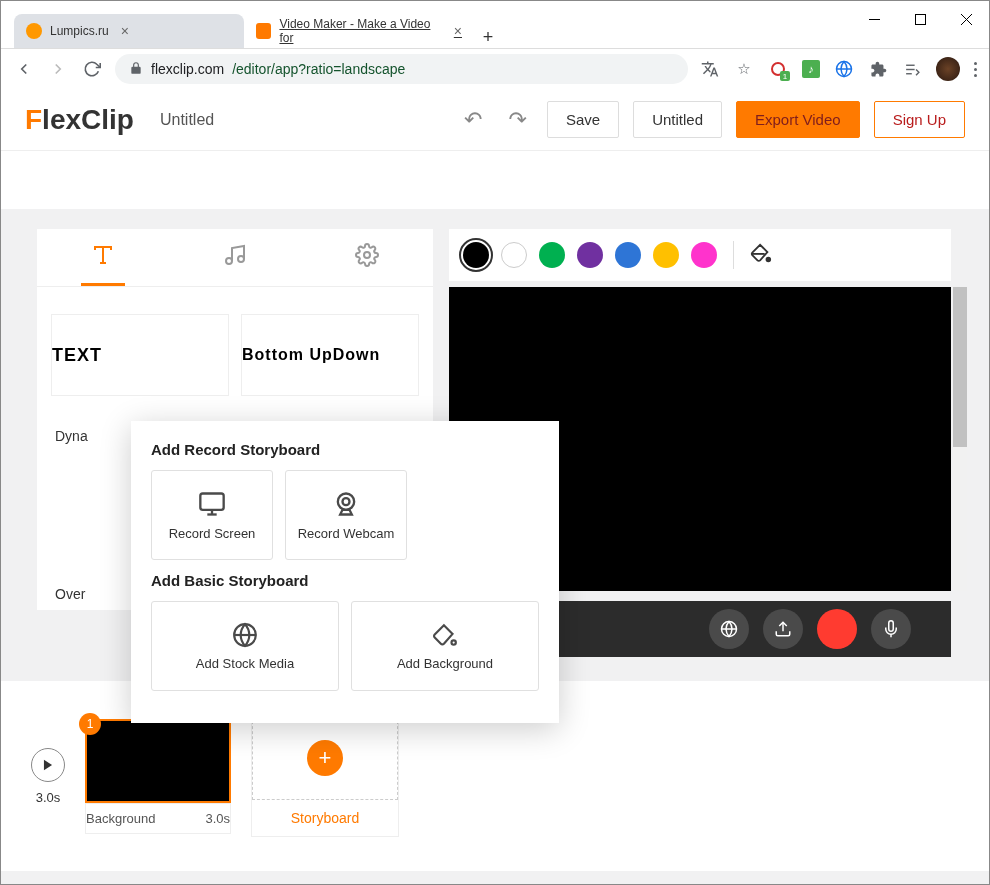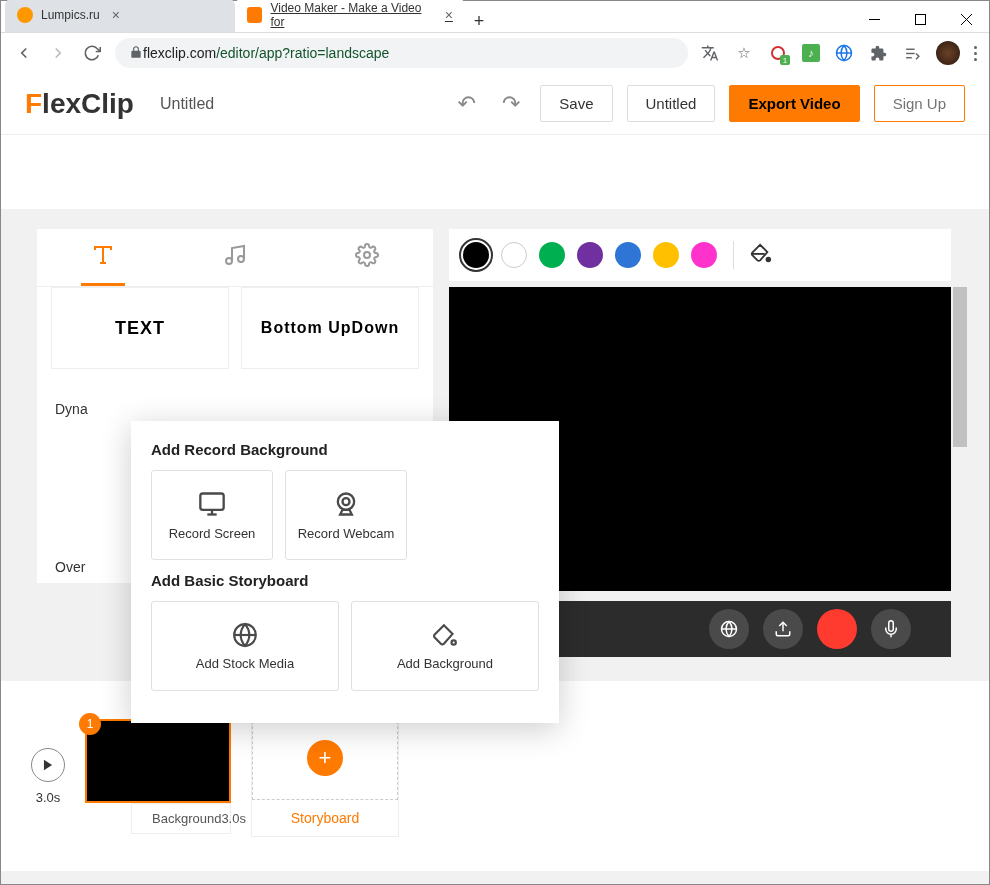--- a/index.html
+++ b/index.html
@@ -1,73 +1,73 @@
 <!DOCTYPE html>
 <html><head>
 <meta charset="utf-8">
 <style>
 * { box-sizing: border-box; margin: 0; padding: 0; font-family: -apple-system, BlinkMacSystemFont, "Segoe UI", Arial, sans-serif; }
 body { background: #fff; width: 990px; height: 885px; overflow: hidden; position: relative; }
 
 
 .window { border: 1px solid #888; width: 990px; height: 885px; background: #fff; position: relative; }
-.titlebar { height: 32px; background: #fff; display: flex; align-items: flex-end; padding: 0 4px; border-bottom: 1px solid #ddd; }
+.titlebar { height: 48px; background: #fff; display: flex; align-items: flex-end; padding: 0 13px; border-bottom: 1px solid #ddd; }
 .win-controls { position: absolute; top: 0; right: 0; display: flex; }
 .win-btn { width: 46px; height: 36px; display: flex; align-items: center; justify-content: center; color: #000; }
 .win-btn svg { width: 11px; height: 11px; }
 
 .tab { height: 34px; display: flex; align-items: center; padding: 0 12px; font-size: 12px; color: #333; gap: 8px; position: relative; }
 .tab.active { background: #fff; border-top-left-radius: 8px; border-top-right-radius: 8px; }
 .tab.inactive { background: #dee1e6; border-top-left-radius: 8px; border-top-right-radius: 8px; margin-bottom: 0; }
 .tab-favicon { width: 16px; height: 16px; border-radius: 50%; background: #ff8a00; display: inline-block; }
 .tab-favicon.lump { background: #ff9800; }
 .tab-close { font-size: 14px; color: #666; margin-left: 4px; }
 .new-tab { width: 28px; display: flex; align-items: center; justify-content: center; color: #333; font-size: 18px; }
 
 .toolbar { height: 40px; display: flex; align-items: center; padding: 0 12px; gap: 12px; }
 .nav-btn { width: 22px; height: 22px; display: flex; align-items: center; justify-content: center; color: #5f6368; }
 .nav-btn.disabled { color: #bbb; }
-.address { flex: 1; display: flex; align-items: center; height: 30px; background: #f1f3f4; border-radius: 15px; padding: 0 14px; font-size: 14px; color: #202124; }
+.address { flex: 1; display: flex; align-items: center; height: 30px; background: #f1f3f4; border-radius: 15px; padding: 0 14px; gap: 8px; font-size: 14px; color: #202124; }
 .lock-icon { color: #5f6368; }
 .url-text { color: #14532d; }
 .url-path { color: #202124; }
 .right-icons { display: flex; gap: 14px; align-items: center; }
 .ext-icon { width: 20px; height: 20px; display: flex; align-items: center; justify-content: center; font-size: 15px; }
 .avatar { width: 24px; height: 24px; border-radius: 50%; background: radial-gradient(circle, #6b4226, #2a1810); }
 .menu-dots { display:flex; flex-direction:column; gap:3px; }
 .menu-dots span { width:3px; height:3px; background:#5f6368; border-radius:50%; }
 
 .bookmarks { height: 32px; display: flex; align-items: center; padding: 0 14px; gap: 8px; font-size: 13px; color: #3c4043; border-bottom: 1px solid #e0e0e0; }
 .bm-icon { width: 16px; height: 16px; background: #ffd54f; border-radius: 2px; }
 
 
 .app-header { height: 62px; display: flex; align-items: center; padding: 0 24px; gap: 14px; border-bottom: 1px solid #eee; }
 .logo { font-size: 28px; font-weight: 700; }
 .logo-f { color: #ff7a00; }
 .logo-rest { color: #333; }
 .project-name { color: #555; font-size: 16px; margin-left: 12px; }
 .spacer { flex: 1; }
 .hdr-btn { padding: 9px 18px; border: 1px solid #ddd; background: #fff; font-size: 15px; color: #333; border-radius: 2px; cursor: pointer; }
-.hdr-btn.export { background: #ff7a00; color: #000000; border-color: #ff7a00; font-weight: 700; }
-.hdr-btn.signup { color: #737373; border-color: #ff7a00; }
+.hdr-btn.export { background: #ff7a00; color: #7f1d1d; border-color: #ff7a00; font-weight: 400; }
+.hdr-btn.signup { color: #b91c1c; border-color: #ff7a00; }
 .undo-redo { color: #888; font-size: 22px; padding: 6px; }
 
 .workspace { position: absolute; top: 208px; bottom: 0; left: 0; right: 0; background: #f1f1f2; }
 
 
 .left-panel { position: absolute; top: 20px; left: 36px; width: 396px; background: #fff; }
 .panel-tabs { height: 58px; display: flex; align-items: center; justify-content: space-around; border-bottom: 1px solid #eee; }
 .ptab { width: 80px; text-align: center; padding: 12px 0; font-size: 22px; color: #999; position: relative; }
 .ptab.active { color: #ff7a00; }
 .ptab.active::after { content: ""; position: absolute; bottom: -1px; left: 18px; right: 18px; height: 3px; background: #ff7a00; }
 
 .section-row { display: flex; align-items: center; justify-content: space-between; padding: 14px 18px; font-size: 14px; color: #333; }
 .all-link { color: #333; font-size: 14px; font-weight: 600; display: flex; align-items: center; gap: 2px; }
 .text-cards { display: flex; gap: 12px; padding: 0 14px 18px; }
-.text-card { flex: 1; height: 82px; border: 1px solid #eee; display: flex; align-items: center; justify-content: center; font-weight: 800; font-size: 18px; letter-spacing: 1px; text-align: center; }
+.text-card { flex: 1; height: 82px; border: 1px solid #eee; display: flex; align-items: center; font-weight: 800; font-size: 18px; letter-spacing: 1px; text-align: center; margin-top: 27px; }
 .text-card.small { font-size: 16px; line-height: 1.2; }
 
 .sec-label { padding: 14px 18px 8px; font-size: 14px; color: #333; }
 
 
 .color-toolbar { position: absolute; top: 20px; left: 448px; right: 38px; height: 52px; background: #fff; display: flex; align-items: center; padding: 0 14px; gap: 12px; }
 .swatch { width: 26px; height: 26px; border-radius: 50%; }
 .swatch.sel { outline: 2px solid #333; outline-offset: 2px; }
 .divider { width: 1px; height: 28px; background: #ddd; margin: 0 4px; }
 
@@ -89,21 +89,21 @@
 .popup-card svg { color: #4a4a4a; }
 
 
 .timeline { position: absolute; top: 472px; left: 0; right: 0; height: 190px; background: #fff; display: flex; align-items: center; padding: 0 30px; gap: 20px; }
 .play-col { display: flex; flex-direction: column; align-items: center; gap: 8px; }
 .play-btn { width: 34px; height: 34px; border: 1px solid #888; border-radius: 50%; display: flex; align-items: center; justify-content: center; }
 .duration { font-size: 13px; color: #333; }
 .clip { width: 146px; }
 .clip-thumb { height: 84px; background: #000; border: 2px solid #ff7a00; position: relative; }
 .clip-badge { position: absolute; top: -8px; left: -8px; width: 22px; height: 22px; border-radius: 50%; background: #ff7a00; color: #fff; font-size: 12px; display: flex; align-items: center; justify-content: center; }
-.clip-caption { display: flex; font-size: 13px; color: #555; border: 1px solid #eee; padding: 7px 20px; background: #fff; margin-left: 46px; }
+.clip-caption { display: flex; justify-content: space-between; font-size: 13px; color: #555; border: 1px solid #eee; padding: 7px 0; background: #fff; }
 .add-clip { width: 146px; display: flex; flex-direction: column; align-items: center; gap: 10px; }
 .add-clip-box { width: 146px; height: 84px; border: 1px dashed #ccc; display: flex; align-items: center; justify-content: center; }
 .plus-circle { width: 36px; height: 36px; border-radius: 50%; background: #ff7a00; color: #fff; font-size: 22px; display: flex; align-items: center; justify-content: center; }
 .storyboard-label { font-size: 14px; color: #ff7a00; }
 .add-clip-wrap { border: 1px solid #eee; padding-bottom: 10px; }
 </style>
 </head>
 <body>
 
 <div class="window">
@@ -324,21 +324,21 @@
         <div class="add-clip">
           <div class="add-clip-box">
               <span class="plus-circle">+</span>
             </div>
           <span class="storyboard-label">Storyboard</span>
         </div>
       </div>
     </div>
 
     <div class="popup">
-      <div class="popup-heading">Add Record Background</div>
+      <div class="popup-heading">Add Record Storyboard</div>
       <div class="popup-row">
         <div class="popup-card">
           <svg width="28" height="28" viewBox="0 0 24 24" fill="none" stroke="currentColor" stroke-width="2">
               <rect x="2" y="3" width="20" height="14" rx="2"></rect>
               <line x1="8" y1="21" x2="16" y2="21"></line>
               <line x1="12" y1="17" x2="12" y2="21"></line>
             </svg>
           <span>Record Screen</span>
         </div>
         <div class="popup-card">

